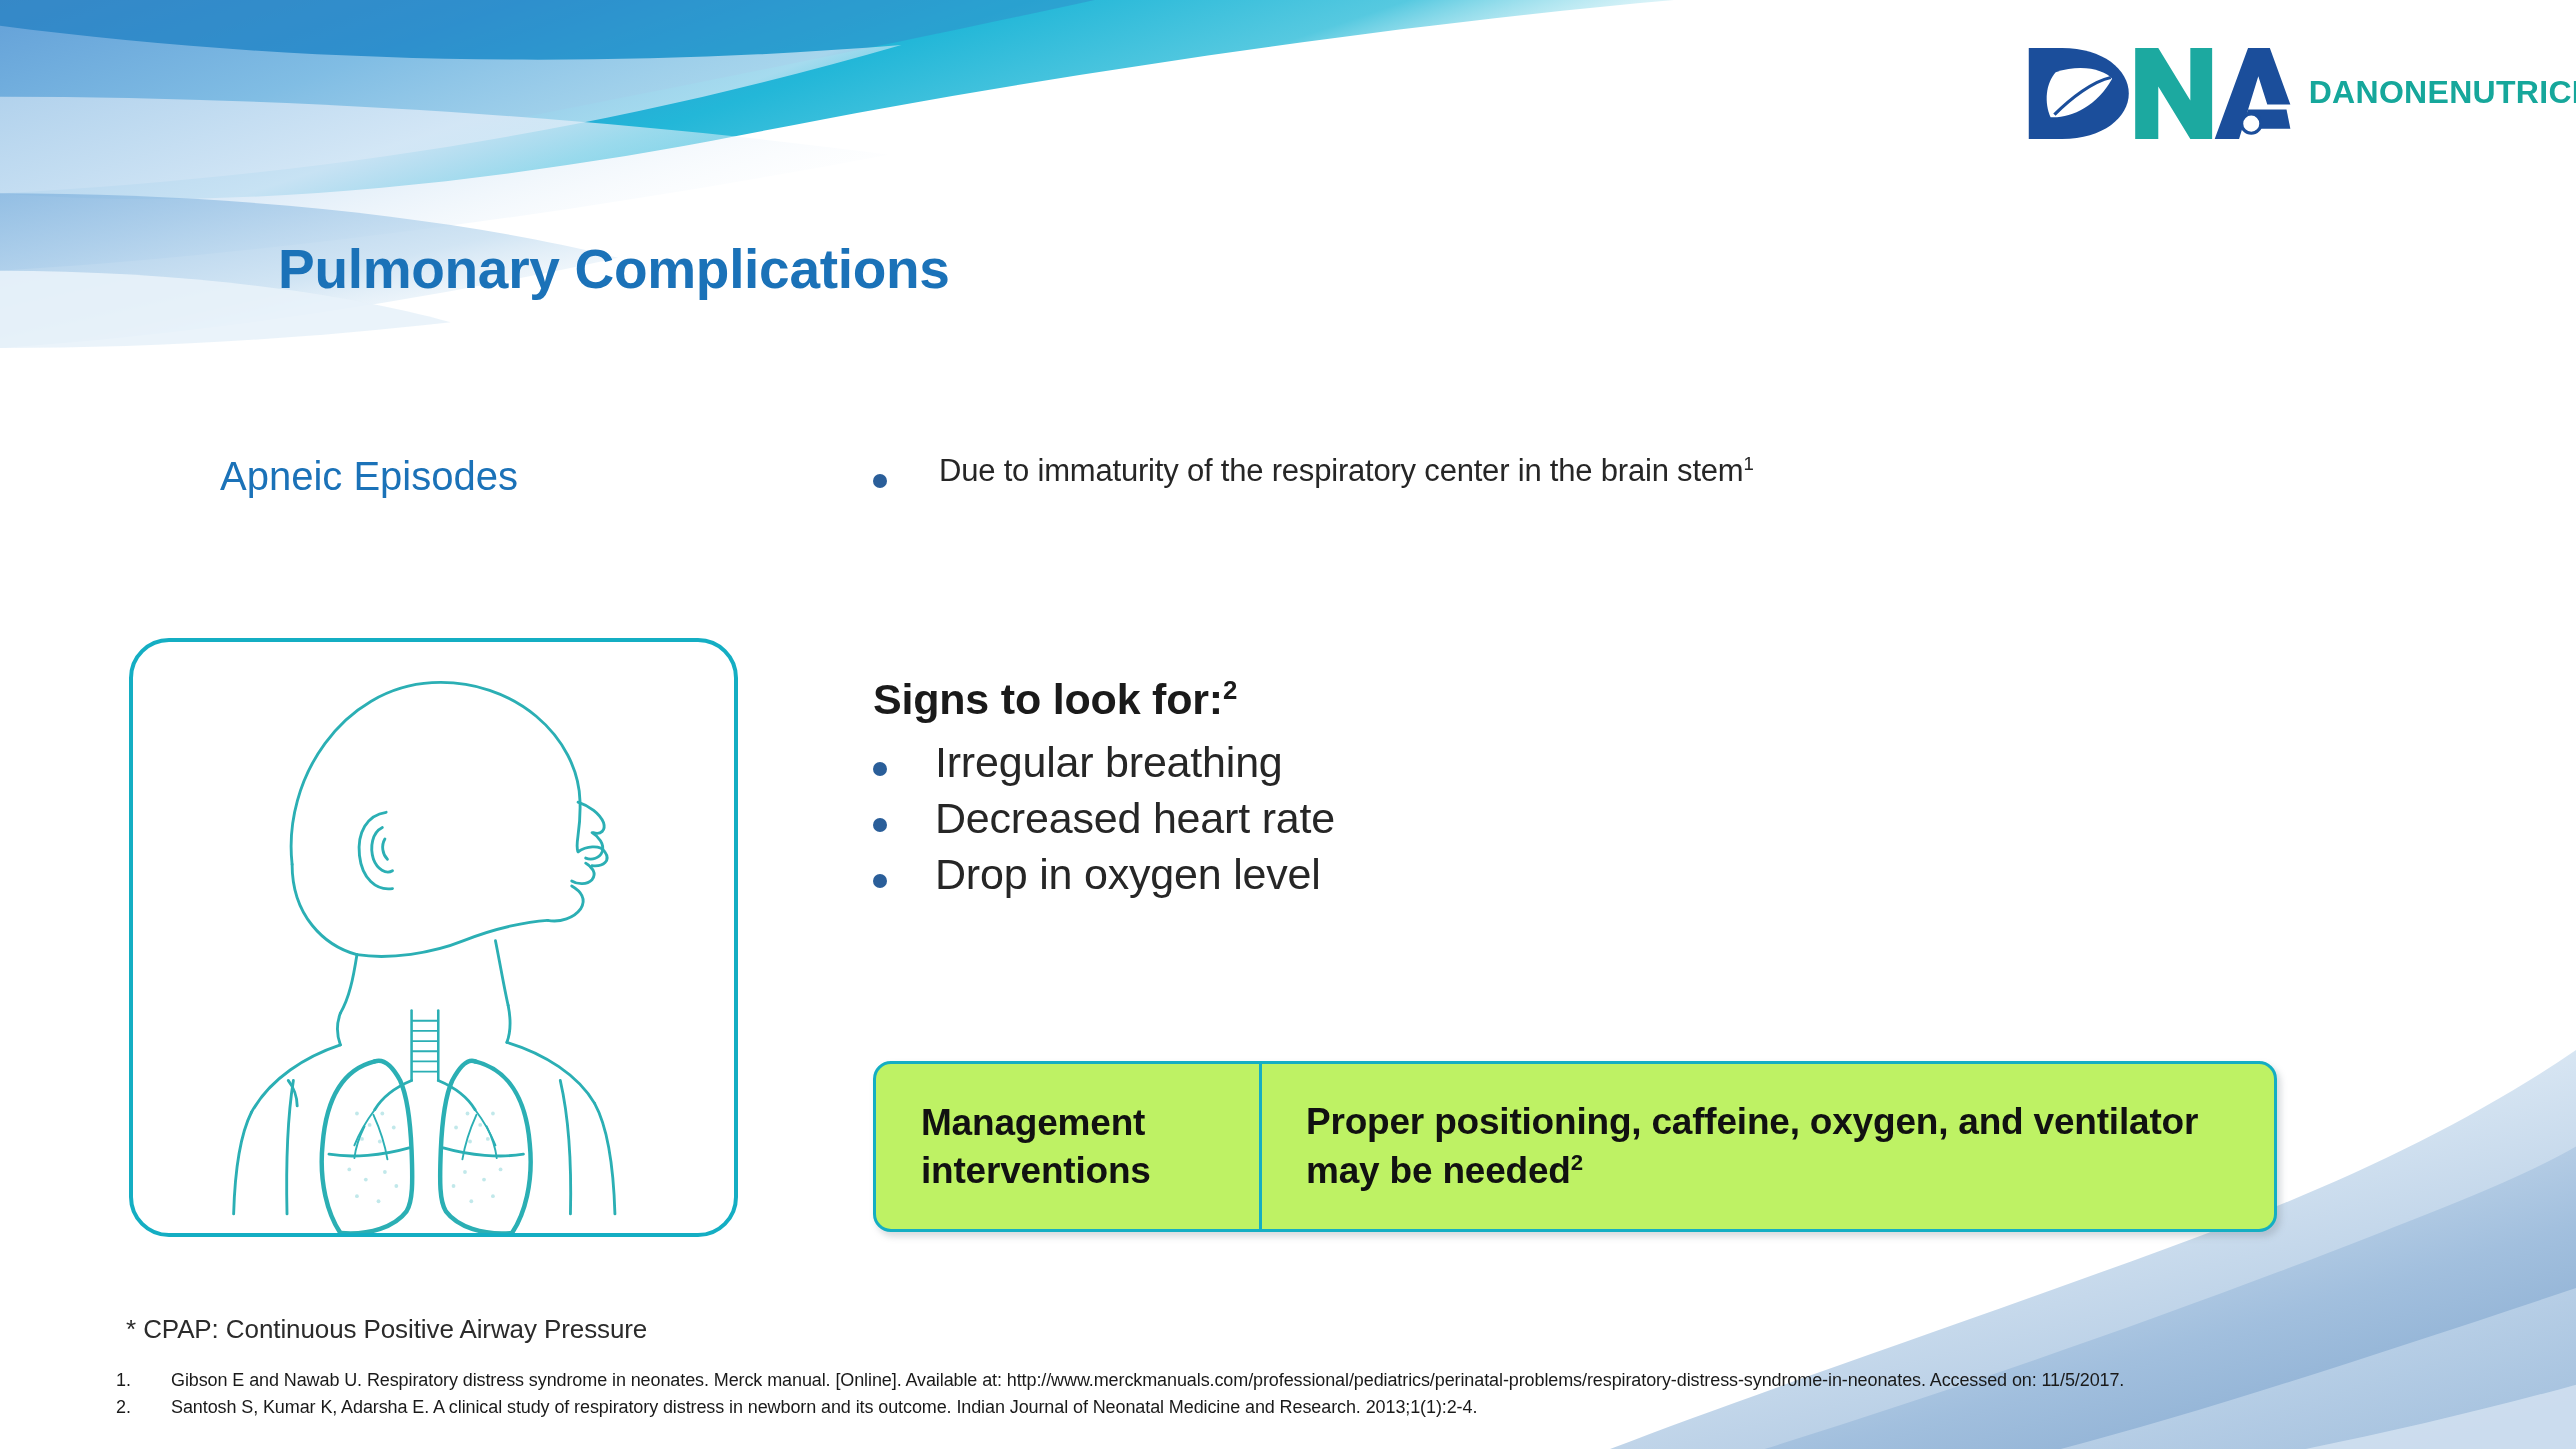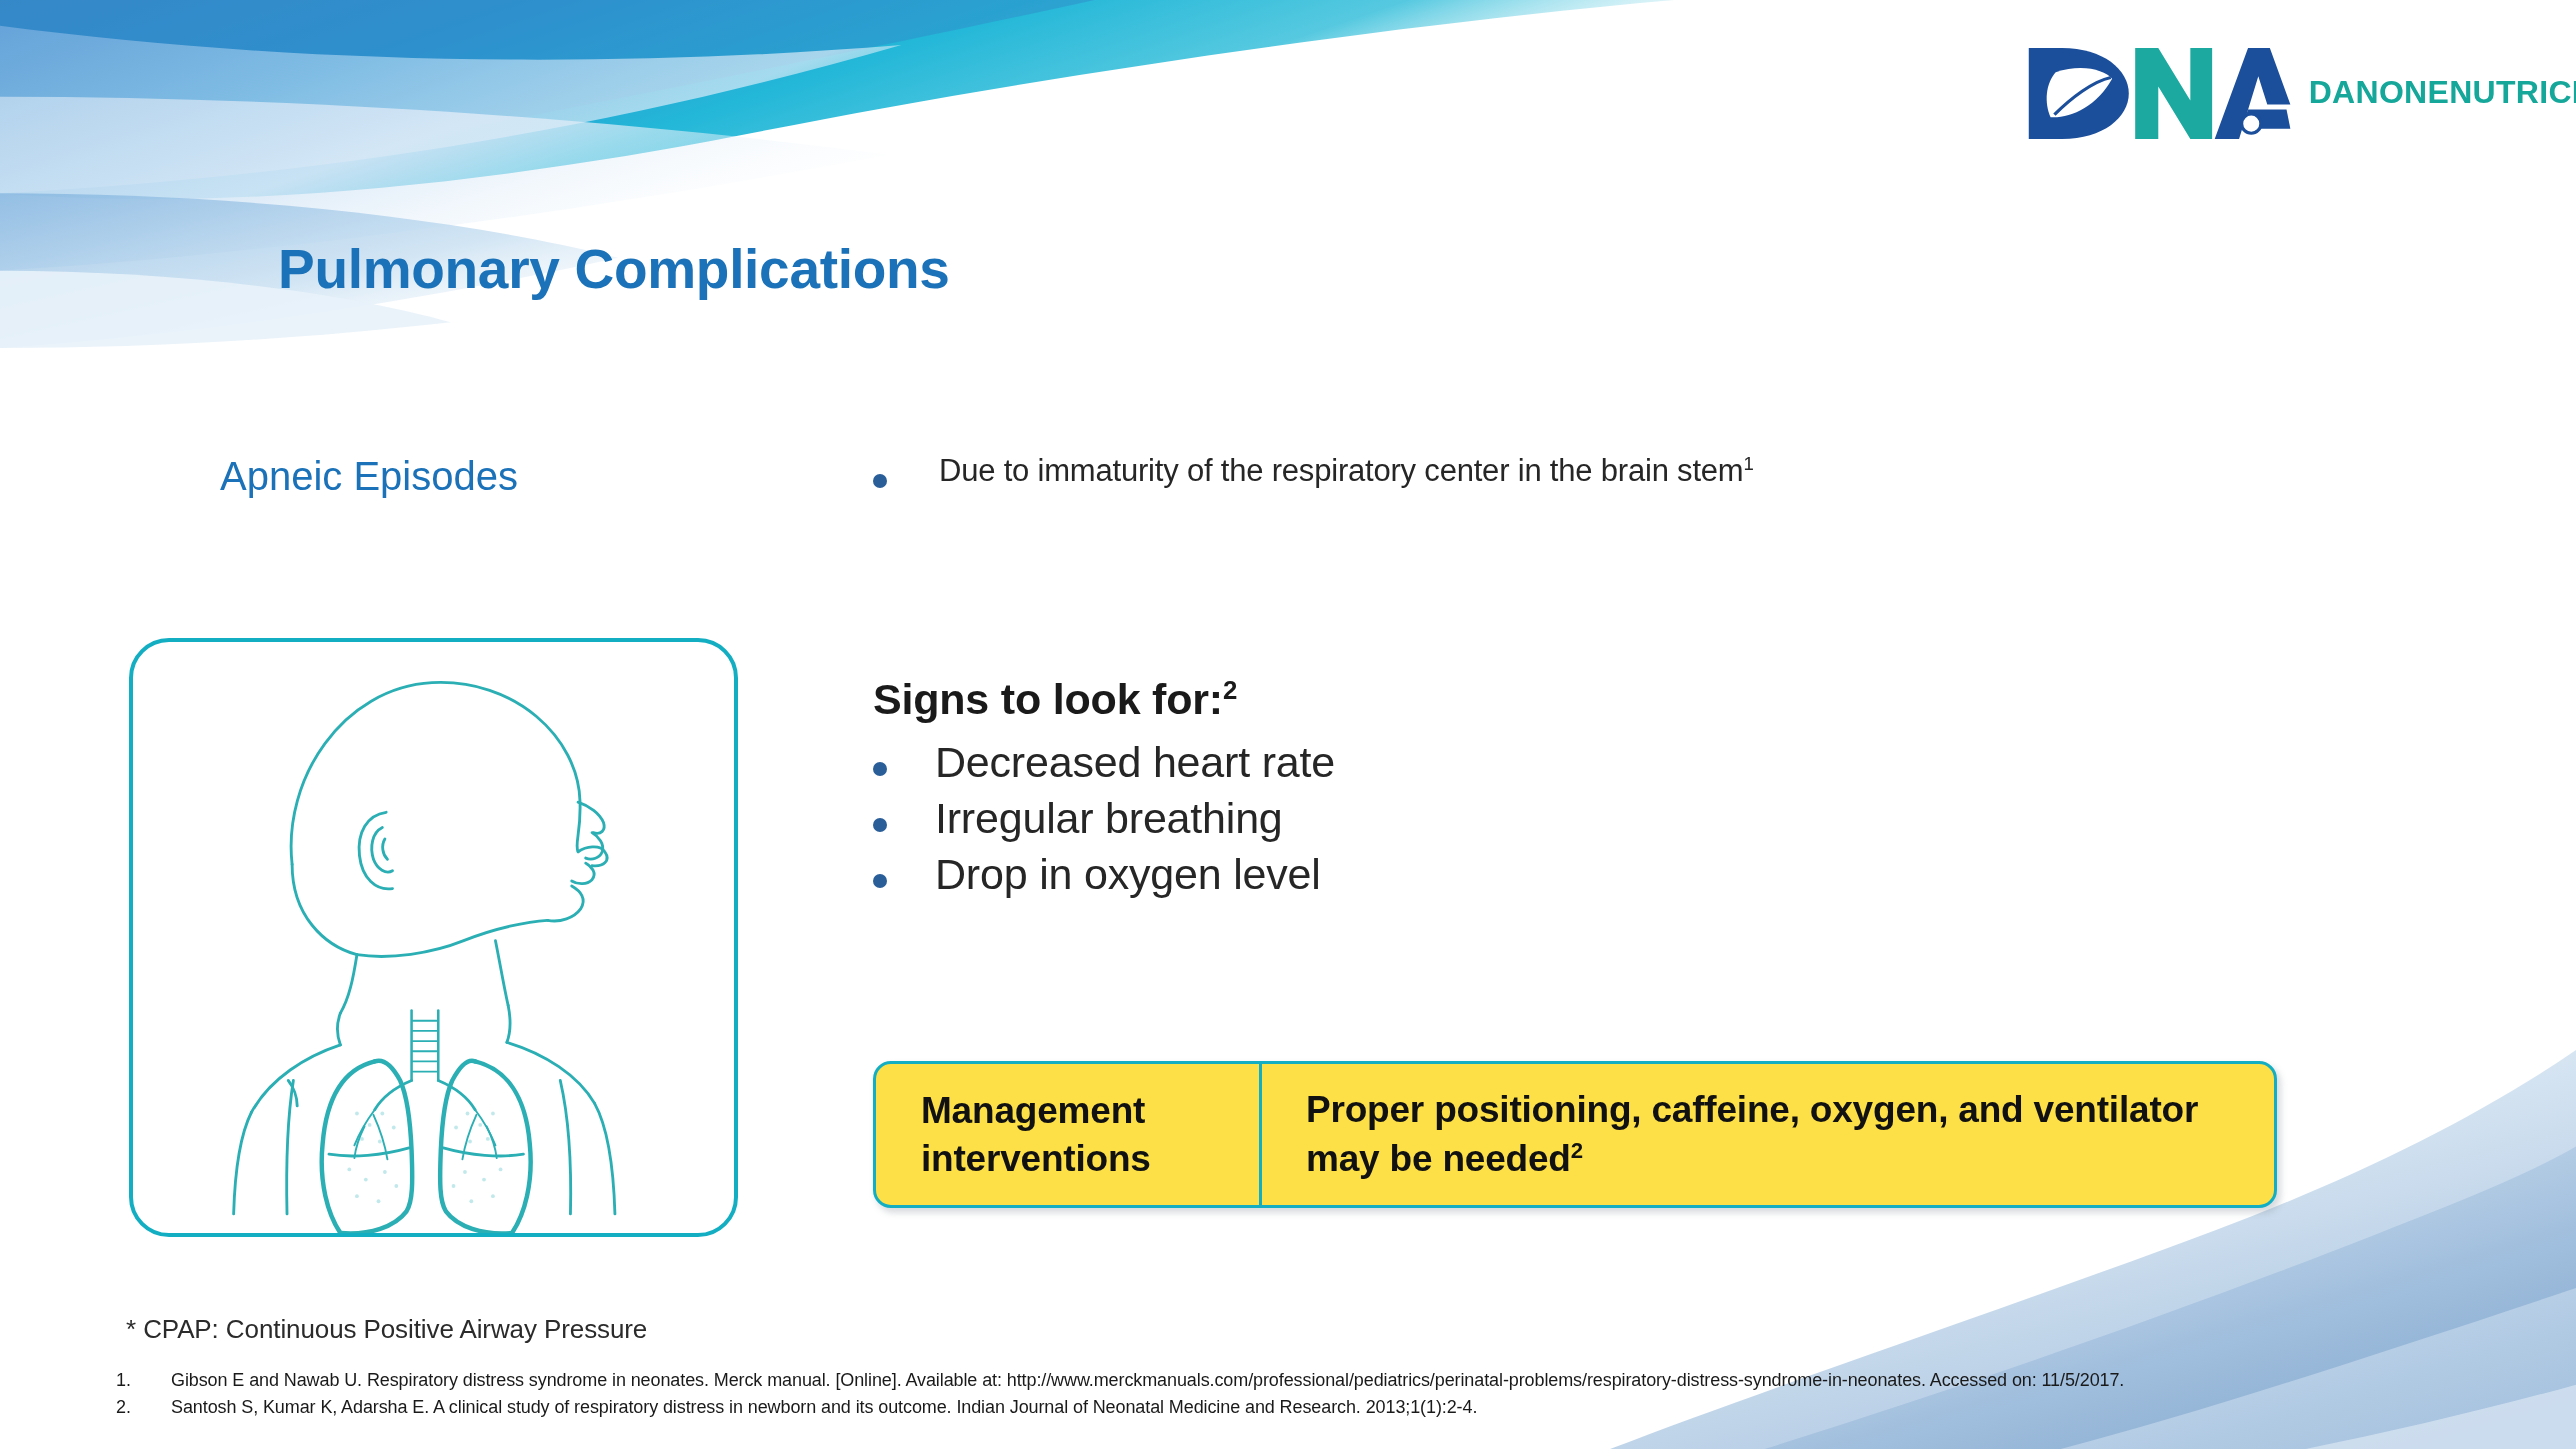--- a/index.html
+++ b/index.html
@@ -139,22 +139,22 @@
   .signs-list .bullet-row { margin-bottom: 13px; }
   .signs-list .bullet-dot { margin-top: 20.6px; margin-right: 48px; }
   .signs-list .bullet-text { font-size: 43px; line-height: 1.0; }
 
   
   .mgmt-box {
     position: absolute;
     left: 873px;
     top: 1061px;
     width: 1404px;
-    height: 147px;
-    background: #fde047;
+    height: 171px;
+    background: #bef264;
     border: 3.9px solid #14AEC3;
     border-radius: 18px;
     box-sizing: border-box;
     display: flex;
     align-items: stretch;
     box-shadow: 3.2px 4.5px 6.4px rgba(120,130,140,0.28);
   }
   .mgmt-label {
     width: 386px;
     flex: none;
@@ -388,25 +388,25 @@
   </div>
 </div>
 
 <div class="rc signs-head" style="top:675px;">
   <span>Signs to look for:</span><sup>2</sup>
 </div>
 
 <div class="rc signs-list" style="top:741px;">
   <div class="bullet-row">
     <span class="bullet-dot"></span>
-    <span class="bullet-text">Decreased heart rate</span>
+    <span class="bullet-text">Irregular breathing</span>
   </div>
   <div class="bullet-row">
     <span class="bullet-dot"></span>
-    <span class="bullet-text">Irregular breathing</span>
+    <span class="bullet-text">Decreased heart rate</span>
   </div>
   <div class="bullet-row">
     <span class="bullet-dot"></span>
     <span class="bullet-text">Drop in oxygen level</span>
   </div>
 </div>
 
 <div class="mgmt-box">
   <div class="mgmt-label">
     <span>Management interventions</span>

